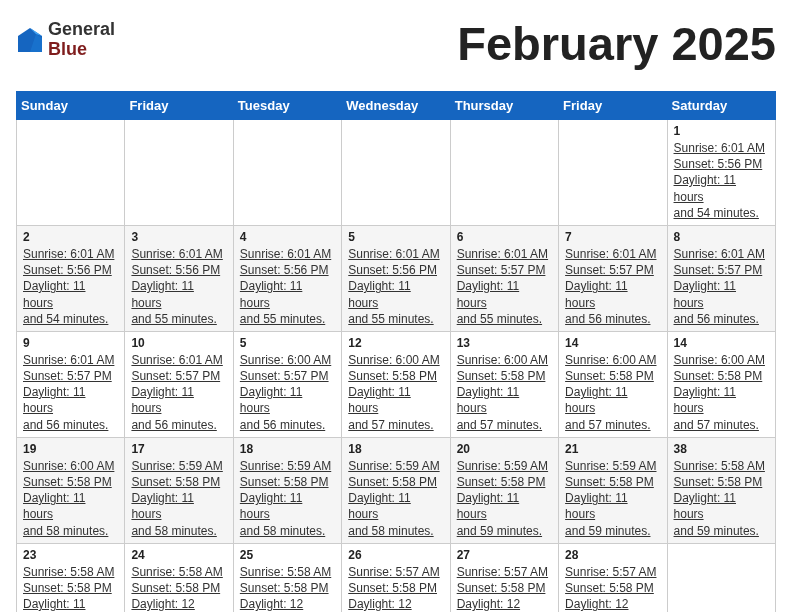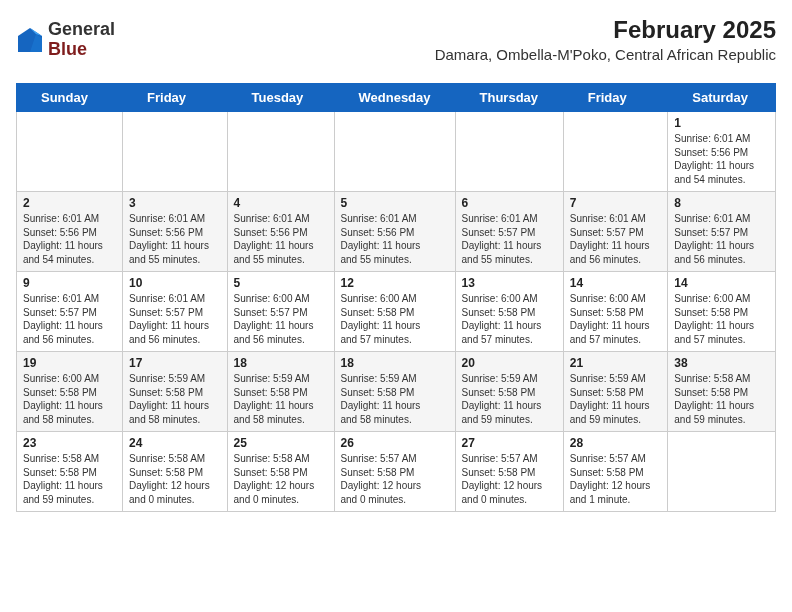--- a/index.html
+++ b/index.html
@@ -30,41 +30,41 @@
     .logo-text .blue { color: #7f1d1d; }
     .logo-icon {
       width: 28px;
       height: 28px;
       margin-right: 4px;
     }
     .title-block {
       text-align: right;
     }
     .title-block h1 {
-      font-size: 24px;
+      font-size: 47px;
       font-weight: bold;
       color: #222;
     }
     .title-block h2 {
       font-size: 15px;
       font-weight: normal;
       color: #333;
       margin-top: 2px;
     }
     .calendar-table {
       width: 100%;
       border-collapse: collapse;
       margin-top: 8px;
     }
     .calendar-table th {
       background: #1565c0;
       color: #fff;
       font-size: 13px;
       font-weight: bold;
-      padding: 6px 24px;
+      padding: 6px 4px;
       text-align: left;
       border: 1px solid #1565c0;
     }
     .calendar-table td {
       border: 1px solid #ccc;
       vertical-align: top;
       padding: 4px 6px;
       font-size: 10.5px;
       color: #333;
       width: calc(100% / 7);
@@ -75,23 +75,24 @@
       background: #fff;
     }
     .day-num {
       font-size: 12px;
       font-weight: bold;
       color: #222;
       display: block;
       margin-bottom: 2px;
     }
     .day-info {
-      font-size: 10px;
+      font-size: 12px;
       color: #333;
       line-height: 1.35;
+      text-decoration: underline;
     }
     tr:nth-child(even) td {
       background: #f5f5f5;
     }
     tr:nth-child(odd) td {
       background: #fff;
     }
     
     .calendar-table thead tr th {
       background: #1565c0 !important;
@@ -107,21 +108,20 @@
       <polygon points="20,8 26,12 26,26 14,26" fill="#1976d2" opacity="0.7"></polygon>
       <polygon points="14,2 26,10 20,8" fill="#42a5f5"></polygon>
     </svg>
     <div class="logo-text">
       <span class="general">General</span><br>
       <span class="blue">Blue</span>
     </div>
   </div>
   <div class="title-block">
     <h1>February 2025</h1>
-    <h2>Damara, Ombella-M'Poko, Central African Republic</h2>
   </div>
 </div>
 
 <table class="calendar-table">
   <thead>
     <tr>
     <th>Sunday</th>
         <th>Friday</th>
         <th>Tuesday</th>
         <th>Wednesday</th>

